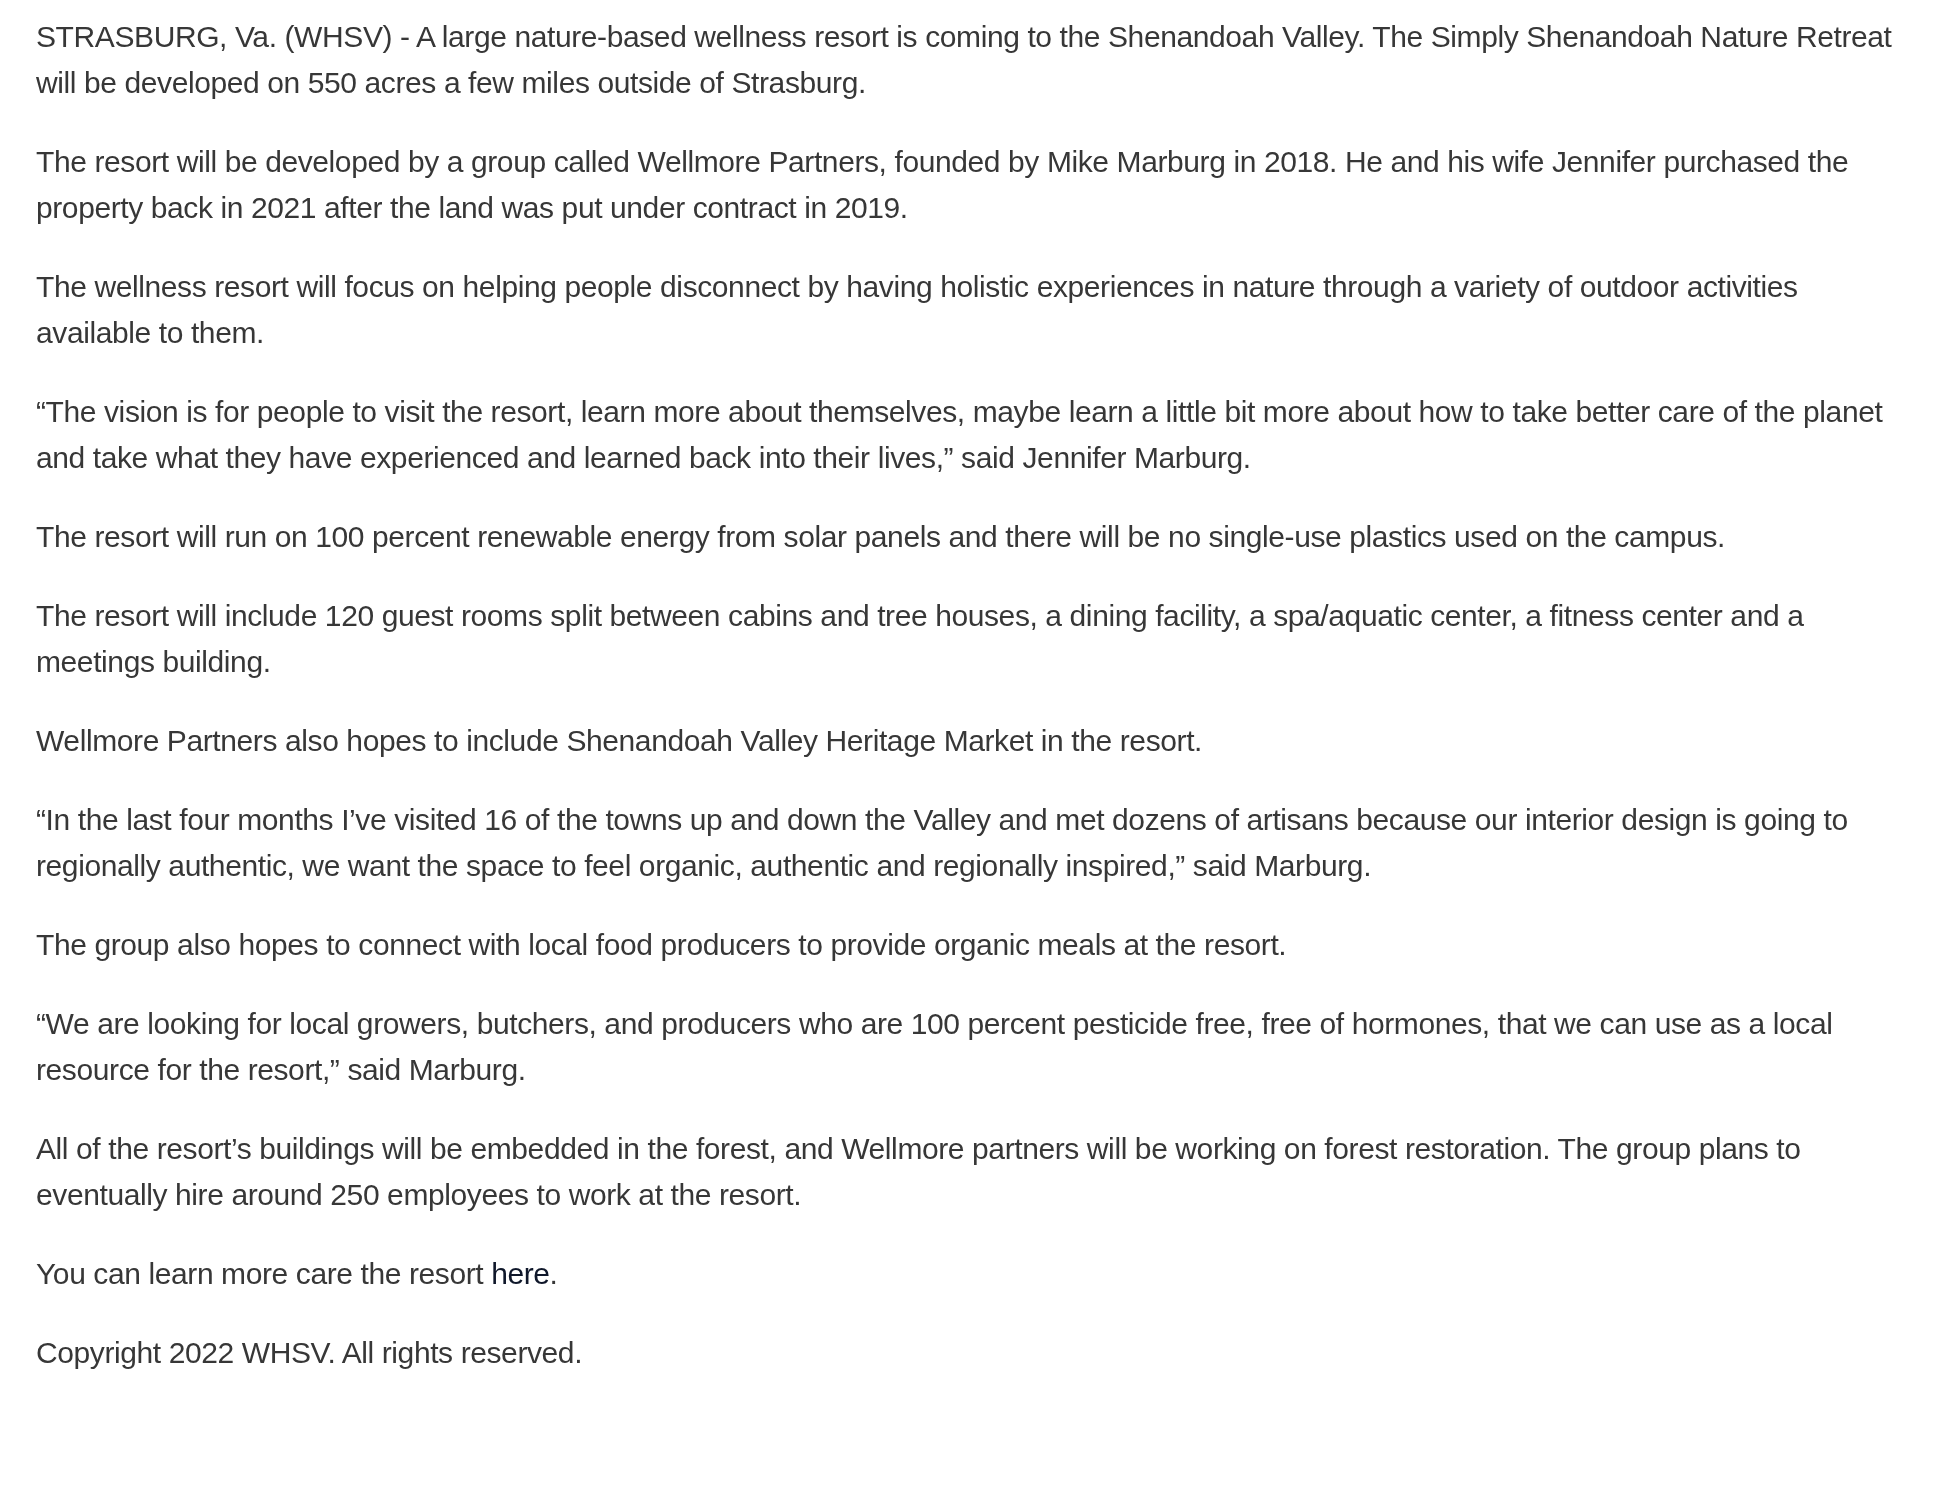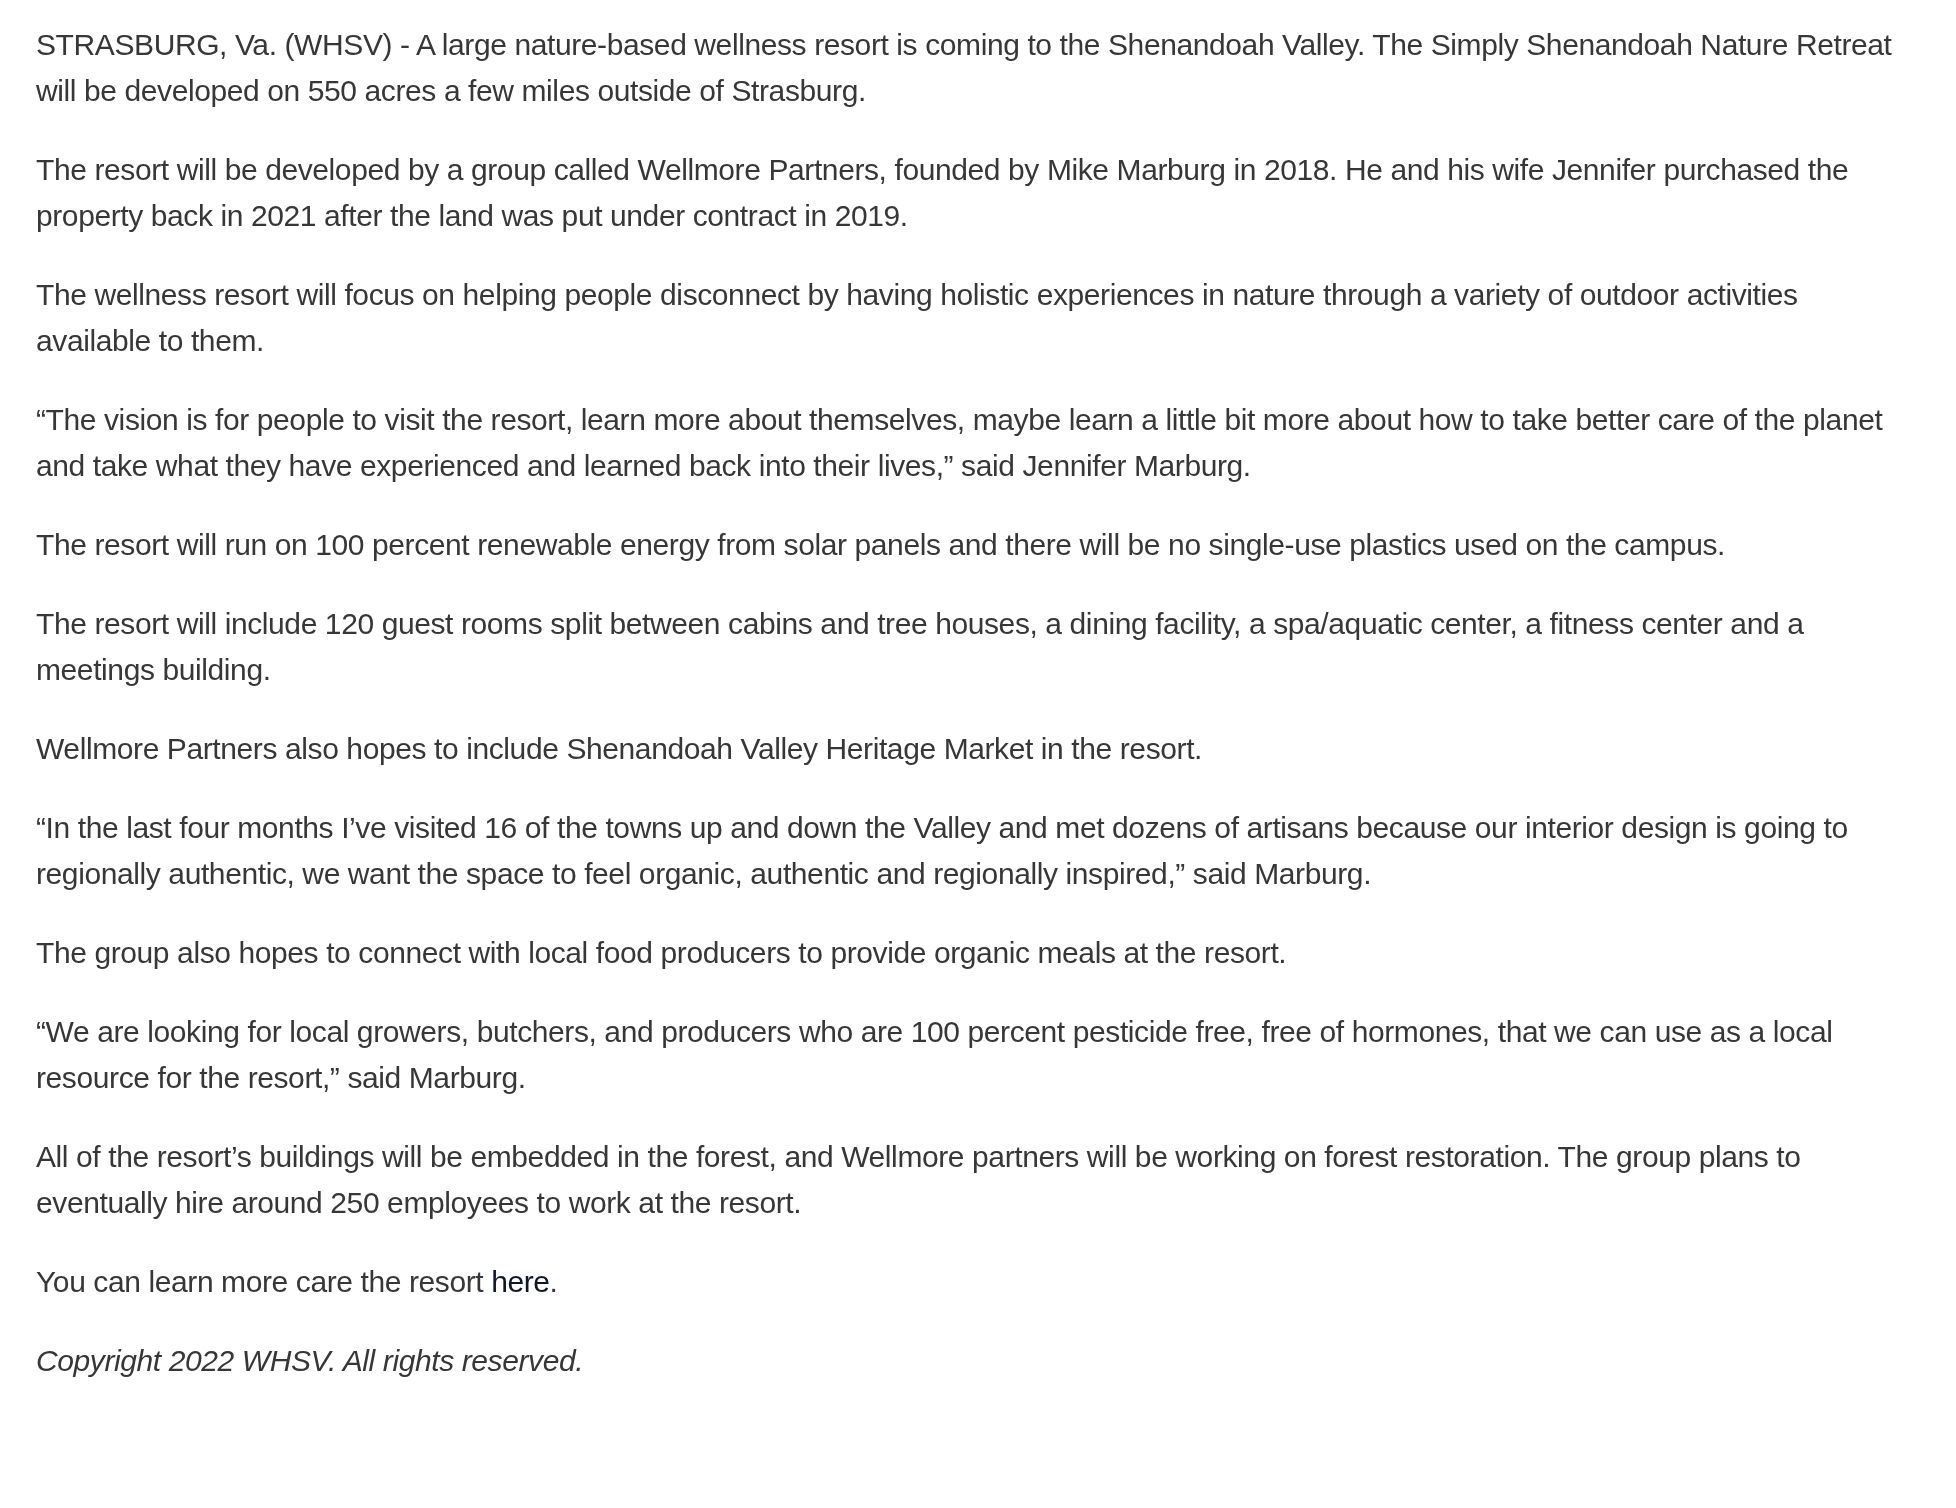--- a/index.html
+++ b/index.html
@@ -8,38 +8,37 @@
     background: #ffffff;
   }
   body {
     width: 1956px;
     min-height: 1508px;
     box-sizing: border-box;
     font-family: "Liberation Sans", sans-serif;
     color: #373737;
   }
   main[data-name="article-body"] {
-    padding: 22px 36px 10px 36px;
+    padding: 14px 36px 10px 36px;
     box-sizing: border-box;
   }
   p.para {
     margin: 0 0 33px 0;
     font-size: 30px;
     line-height: 46px;
     font-weight: 400;
     letter-spacing: -0.4px;
     color: #373737;
   }
   p.para a {
     color: #0f172a;
     text-decoration: none;
     cursor: pointer;
   }
   p.copyright {
-    font-style: italic;
     margin-bottom: 13px;
   }
 </style>
 </head>
 <body>
 
 <main data-name="article-body">
   <p class="para" data-name="article-paragraph">STRASBURG, Va. (WHSV) - A large nature-based wellness resort is coming to the Shenandoah Valley. The Simply Shenandoah Nature Retreat will be developed on 550 acres a few miles outside of Strasburg.</p>
   <p class="para" data-name="article-paragraph">The resort will be developed by a group called Wellmore Partners, founded by Mike Marburg in 2018. He and his wife Jennifer purchased the property back in 2021 after the land was put under contract in 2019.</p>
   <p class="para" data-name="article-paragraph">The wellness resort will focus on helping people disconnect by having holistic experiences in nature through a variety of outdoor activities available to them.</p>

